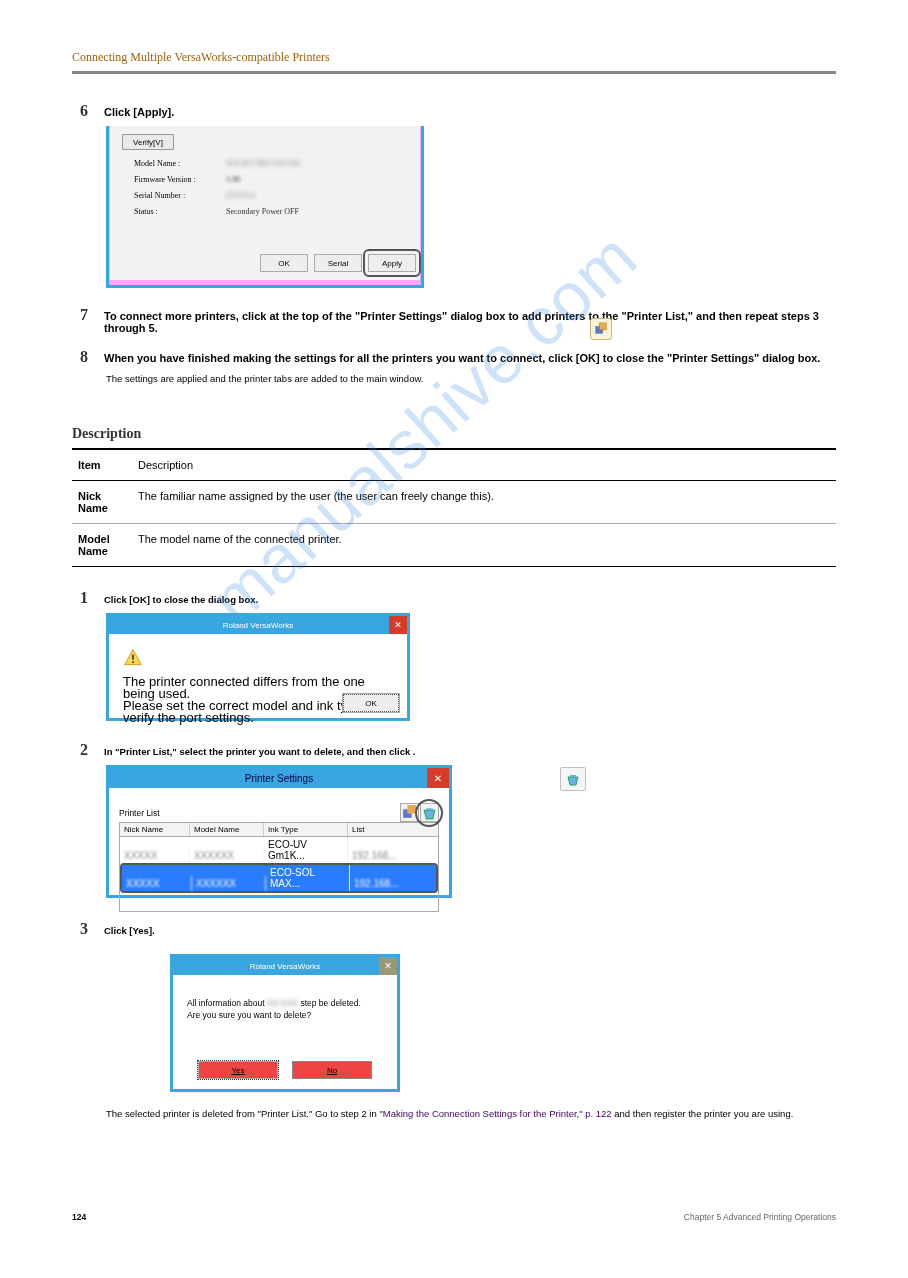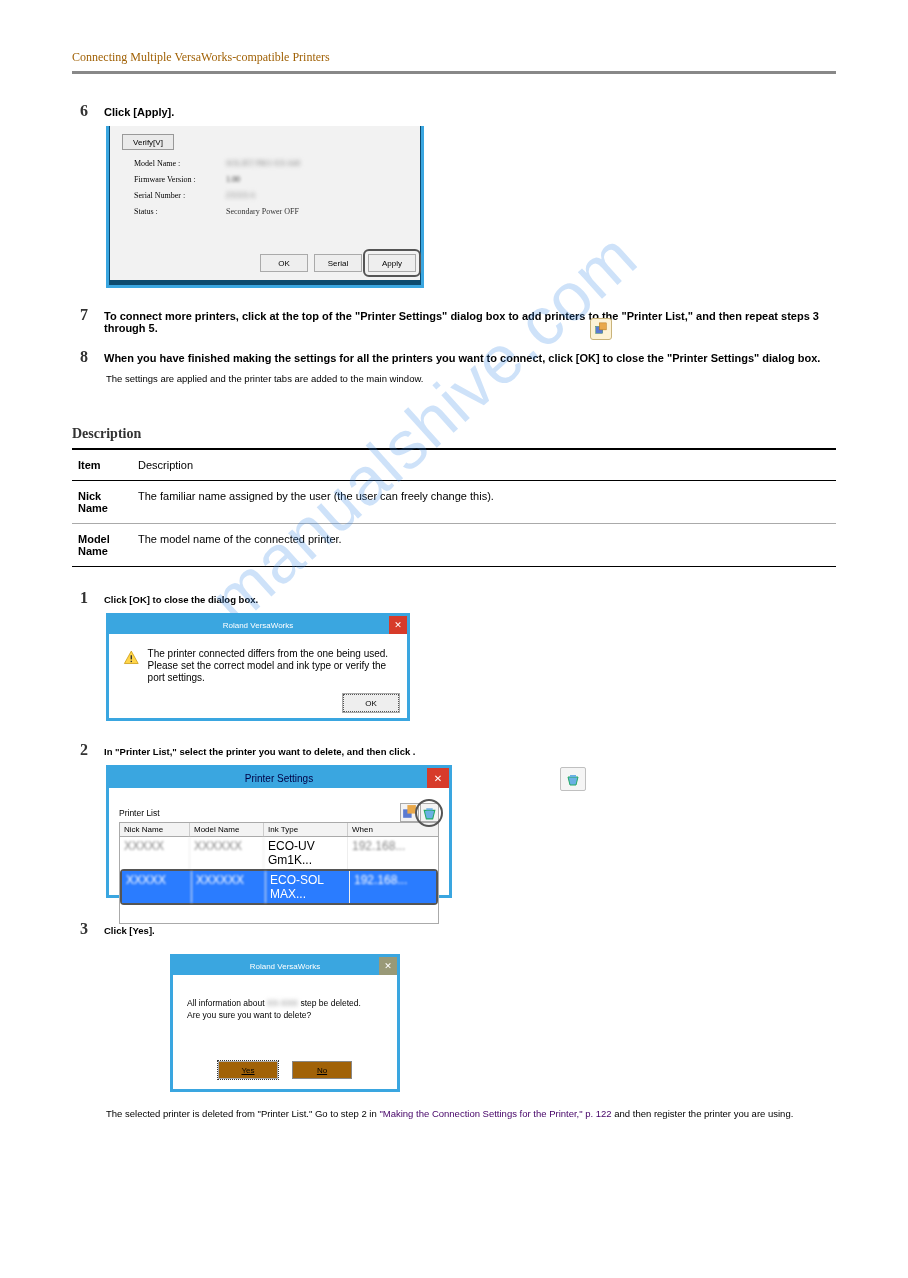--- a/index.html
+++ b/index.html
@@ -6,21 +6,21 @@
   body { margin: 0; background: #fff; font-family: Arial, sans-serif; font-size: 9px; color: #000; }
   .page { width: 908px; margin: 0 auto; padding: 50px 72px 60px 72px; position: relative; }
   .section-title { color: #a16207; font-size: 12px; margin-bottom: 6px; font-family: Georgia, serif; }
   .hr-red { height: 3px; background: #888; margin-bottom: 28px; }
   .step { display: flex; align-items: baseline; gap: 8px; margin: 14px 0 6px 0; }
   .step-num { font-weight: bold; font-family: Georgia, serif; font-size: 16px; color: #333; min-width: 24px; text-align: center; }
   .step-text { font-size: 11px; font-weight: bold; }
   .body-text { font-size: 9.5px; margin-left: 34px; line-height: 1.5; }
 
   
-  .dlg1 { position: relative; width: 318px; height: 162px; margin-left: 34px; border: 3px solid #3aa6e0; border-top: 0; background: #0c4a6e; }
+  .dlg1 { position: relative; width: 318px; height: 162px; margin-left: 34px; border: 3px solid #3aa6e0; border-top: 0; background: #f0abfc; }
   .dlg1-inner { background: #f2f2f2; width: 310px; height: 154px; margin: 0 auto; position: relative; }
   .verify-btn { position: absolute; top: 8px; left: 12px; width: 52px; height: 16px; border: 1px solid #999; background: #eaeaea; font-size: 8px; display: flex; align-items: center; justify-content: center; }
   .info-grid { position: absolute; top: 30px; left: 24px; font-size: 8px; line-height: 16px; font-family: Liberation Serif, serif; }
   .info-row { display: flex; gap: 12px; }
   .info-label { width: 80px; }
   .info-val { color: #333; }
   .blur { filter: blur(1.5px); }
   .blur2 { filter: blur(2px); color: #888; }
   .dlg1-btns { position: absolute; bottom: 8px; right: 4px; display: flex; gap: 6px; }
   .flat-btn { width: 48px; height: 18px; border: 1px solid #aaa; background: #eee; font-size: 8px; display: flex; align-items: center; justify-content: center; }
@@ -40,56 +40,56 @@
   .tbl-row2 td { border-bottom: 1px solid #aaa; }
 
   .op-block { display: flex; align-items: baseline; gap: 8px; margin: 20px 0 6px 0; }
   .op-num { font-family: Georgia, serif; font-size: 16px; font-weight: bold; color: #333; min-width: 24px; text-align: center; }
   .op-text { font-size: 9.5px; font-weight: bold; }
 
   
   .dlg2 { width: 304px; height: 108px; margin-left: 34px; border: 3px solid #3aa6e0; position: relative; }
   .dlg2-title { height: 18px; background: #3aa6e0; color: #fff; font-size: 8px; display: flex; align-items: center; justify-content: center; position: relative; }
   .dlg2-close { position: absolute; right: 0; top: 0; width: 18px; height: 18px; background: #d73b2a; color: #fff; display: flex; align-items: center; justify-content: center; font-size: 9px; }
-  .dlg2-body { padding: 14px 12px 8px 14px; display: flex; gap: 8px; font-size: 10px; line-height: 12px; }
+  .dlg2-body { padding: 14px 12px 8px 14px; display: flex; gap: 8px; font-size: 13px; line-height: 12px; flex-direction: column; }
   .warn-icon { width: 20px; height: 20px; }
   .dlg2-ok { position: absolute; bottom: 6px; right: 8px; width: 56px; height: 18px; border: 1px dotted #555; outline: 1px solid #aaa; background: #eee; font-size: 8px; display: flex; align-items: center; justify-content: center; }
 
   
   .dlg3 { width: 346px; height: 133px; margin-left: 34px; border: 3px solid #3aa6e0; position: relative; margin-top: 6px; }
   .dlg3-title { height: 20px; background: #3aa6e0; color: #004; font-size: 10px; display: flex; align-items: center; justify-content: center; position: relative; }
   .dlg3-close { position: absolute; right: 0; top: 0; width: 22px; height: 20px; background: #d73b2a; color: #fff; display: flex; align-items: center; justify-content: center; font-size: 10px; }
   .dlg3-body { padding: 20px 10px 6px 10px; font-size: 8.5px; position: relative; height: calc(100% - 20px); background: #fff; }
   .pl-label { font-size: 8.5px; margin-bottom: 2px; }
   .tool-icons { position: absolute; top: 15px; right: 10px; display: flex; gap: 1px; }
   .tool-icons .ico { width: 19px; height: 19px; border: 1px solid #aaa; background: #f3f3f3; display: flex; align-items: center; justify-content: center; font-size: 10px; }
   .circle-hl { position: absolute; top: 11px; right: 6px; width: 28px; height: 28px; border: 2px solid #555; border-radius: 50%; }
   .plist-head { display: flex; border: 1px solid #aaa; background: #f3f3f3; font-size: 8px; margin-top: 4px; }
   .plist-head div { border-right: 1px solid #ccc; padding: 2px 4px; }
   .plist-head div:last-child { border-right: 0; flex: 1; }
   .plist-body { border: 1px solid #aaa; border-top: 0; }
-  .plist-row { display: flex; font-size: 12px; }
+  .plist-row { display: flex; font-size: 10px; align-items: flex-end; }
   .plist-row div { padding: 2px 4px; border-right: 1px solid #eee; }
   .plist-row div:last-child { border-right: 0; flex: 1; }
   .plist-row.sel { background: #2a7cff; color: #fff; }
   .plist-row.sel .blur3 { filter: blur(1.2px); color: #fff; }
   .blur3 { filter: blur(1.2px); color: #888; }
   .row-hl { border: 2px solid #555; border-radius: 4px; padding: 0; position: relative; }
   .thead-col1 { width: 70px; } .thead-col2 { width: 74px; } .thead-col3 { width: 84px; } .thead-col4 { width: 84px; }
 
   .float-icon2 { position: absolute; top: 767px; left: 560px; width: 26px; height: 24px; border: 1px solid #c0c0c0; background: #f5f5f5; border-radius: 2px; display: flex; align-items: center; justify-content: center; }
   .float-icon2 svg { width: 16px; height: 16px; }
 
   
   .dlg4 { width: 230px; height: 138px; margin-left: 98px; border: 3px solid #3aa6e0; position: relative; margin-top: 16px; }
   .dlg4-title { height: 18px; background: #3aa6e0; color: #fff; font-size: 8px; display: flex; align-items: center; justify-content: center; position: relative; }
   .dlg4-close { position: absolute; right: 0; top: 0; width: 18px; height: 18px; background: #997; color: #fff; display: flex; align-items: center; justify-content: center; font-size: 9px; }
   .dlg4-body { padding: 22px 14px 8px 14px; font-size: 8.5px; line-height: 12px; }
   .dlg4-btns { position: absolute; bottom: 10px; left: 0; right: 0; display: flex; justify-content: center; gap: 14px; }
-  .yn-btn { width: 60px; height: 18px; border: 1px solid #888; background: #a16207; font-size: 8px; display: flex; align-items: center; justify-content: center; }
+  .yn-btn { width: 80px; height: 18px; border: 1px solid #888; background: #ef4444; font-size: 8px; display: flex; align-items: center; justify-content: center; }
   .yn-btn.yes { outline: 1px dotted #333; border: 1px solid #aaa; text-decoration: underline; }
   .yn-btn.no { text-decoration: underline; }
 
   .end-note { font-size: 9.5px; margin-left: 34px; margin-top: 14px; line-height: 1.6; }
   .link { color: #406; }
   .footer { display: flex; justify-content: space-between; align-items: center; margin-top: 90px; font-size: 8.5px; }
   .footer .pg { font-weight: bold; }
   .footer .ch { color: #666; font-size: 8.5px; }
 
   
@@ -227,21 +227,21 @@
               <path d="M3 6 L13 6 L11 14 L5 14 Z" fill="#6ab0e4" stroke="#2a6"></path>
               <path d="M5 4 L11 4 L11 6 L5 6 Z" fill="#6ab0e4"></path>
             </svg>
           </div>
       </div>
       <div class="circle-hl"></div>
       <div class="plist-head">
         <div class="thead-col1">Nick Name</div>
         <div class="thead-col2">Model Name</div>
         <div class="thead-col3">Ink Type</div>
-        <div class="thead-col4">When</div>
+        <div class="thead-col4">List</div>
       </div>
       <div class="plist-body">
         <div class="plist-row">
           <div class="thead-col1 blur3">XXXXX</div>
           <div class="thead-col2 blur3">XXXXXX</div>
           <div class="thead-col3">ECO-UV Gm1K...</div>
           <div class="thead-col4 blur3">192.168...</div>
         </div>
         <div class="row-hl">
           <div class="plist-row sel">
@@ -280,13 +280,17 @@
     <div class="dlg4-btns">
       <div class="yn-btn yes">Yes</div>
       <div class="yn-btn no">No</div>
     </div>
   </div>
 
   <div class="end-note">
     <span>The selected printer is deleted from "Printer List." Go to step 2 in </span><span class="link">"Making the Connection Settings for the Printer," p. 122</span><span> and then register the printer you are using.</span>
   </div>
 
+  <div class="footer">
+    <div class="pg">124</div>
+    <div class="ch">Chapter 5   Advanced Printing Operations</div>
+  </div>
 </div>
 
 </body></html>

